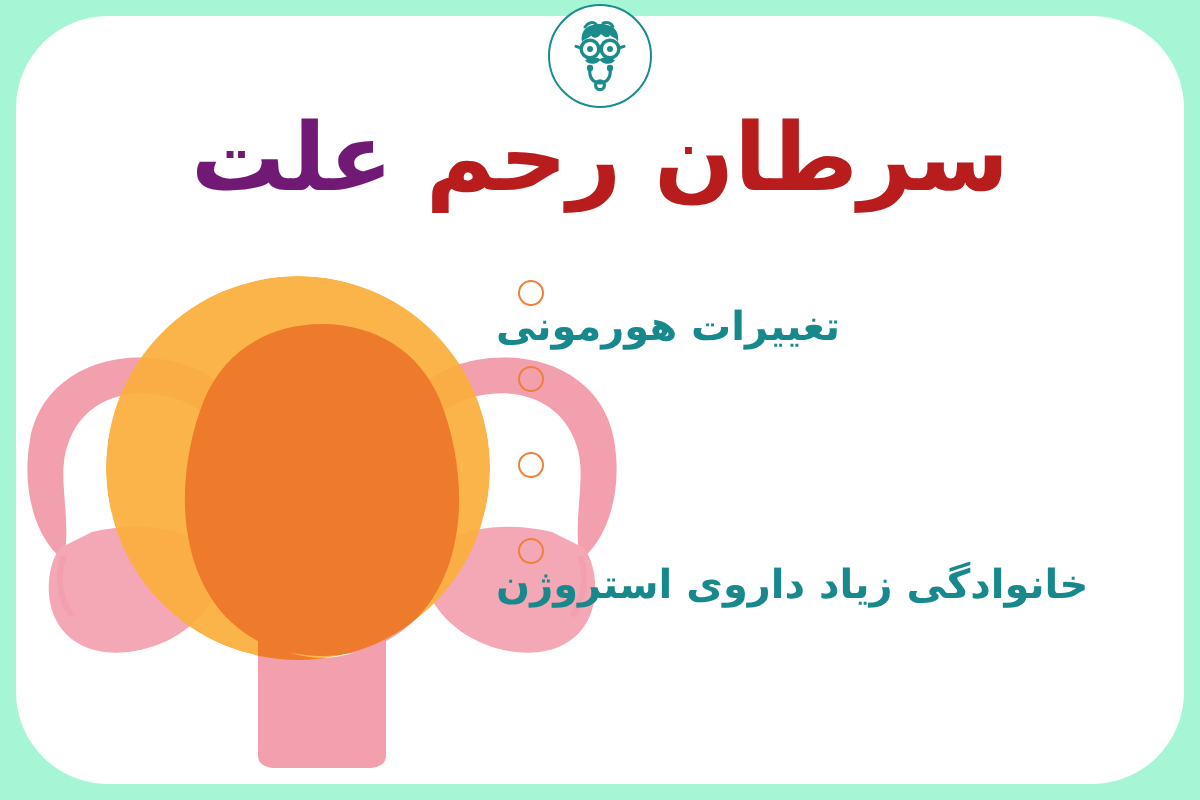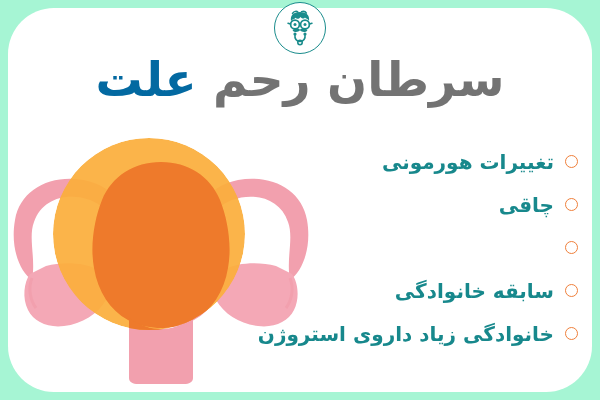--- a/index.html
+++ b/index.html
@@ -58,39 +58,39 @@
     width: 600px;
     text-align: center;
     direction: rtl;
     font-size: 47px;
     line-height: 1.06;
     font-weight: bold;
     letter-spacing: -1px;
     white-space: nowrap;
     z-index: 4;
   }
-  .t-orange { color: #0369a1; }
-  .t-teal   { color: #737373; }
+  .t-orange { color: #701a75; }
+  .t-teal   { color: #b91c1c; }
 
   
   #cause-list {
     position: absolute;
     right: 22px;
     top: 140px;
     width: 330px;
     direction: rtl;
     z-index: 5;
     list-style: none;
     margin: 0;
     padding: 0;
   }
   .cause-row {
     display: flex;
-    flex-direction: row;
-    align-items: center;
+    flex-direction: column;
+    align-items: flex-end;
     justify-content: flex-start;
     height: 43px;
   }
   .bullet {
     flex: 0 0 auto;
     width: 13px;
     height: 13px;
     border: 1.6px solid #ef7f3b;
     border-radius: 50%;
     box-sizing: border-box;
@@ -184,28 +184,23 @@
     </svg>
   </div>
 
   <ul id="cause-list">
     <li class="cause-row">
       <span class="bullet"></span>
       <span class="cause-label">تغییرات هورمونی</span>
     </li>
     <li class="cause-row">
       <span class="bullet"></span>
-      <span class="cause-label">چاقی</span>
-    </li>
-    <li class="cause-row">
-      <span class="bullet"></span>
-    </li>
-    <li class="cause-row">
-      <span class="bullet"></span>
-      <span class="cause-label">سابقه خانوادگی</span>
+    </li>
+    <li class="cause-row">
+      <span class="bullet"></span>
     </li>
     <li class="cause-row">
       <span class="bullet"></span>
       <span class="cause-label">خانوادگی زیاد داروی استروژن</span>
     </li>
   </ul>
 
 </div>
 
 </body></html>

